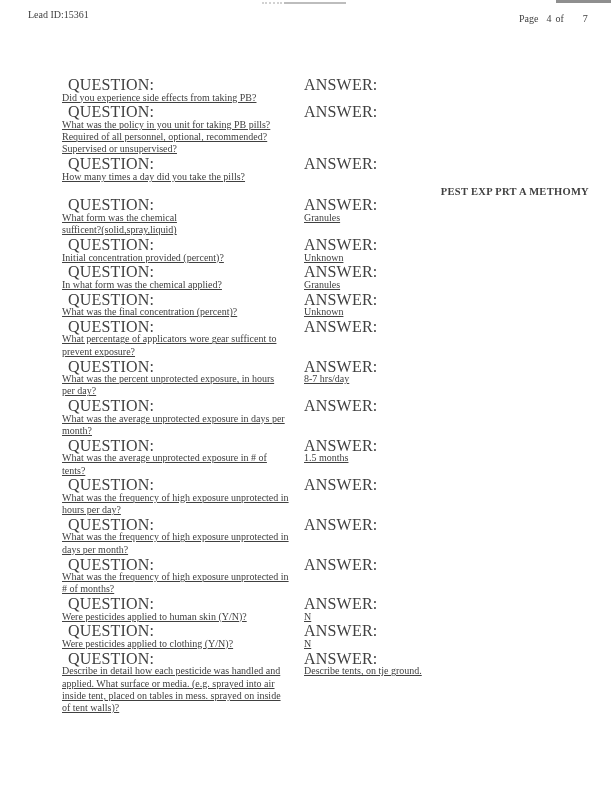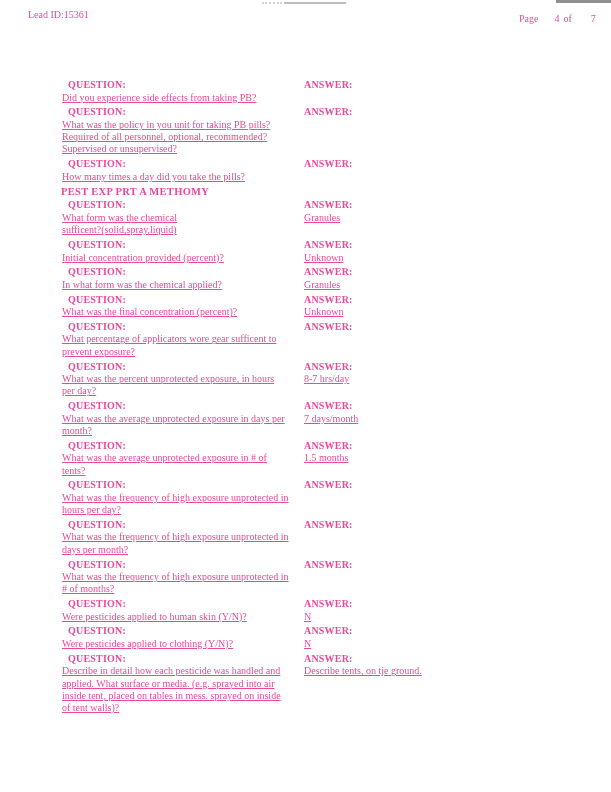--- a/index.html
+++ b/index.html
@@ -2,21 +2,21 @@
 <html><head>
 <meta charset="utf-8">
 <style>
   html, body { margin: 0; padding: 0; background: #e8e8e8; }
   .page {
     position: relative;
     width: 611px;
     height: 792px;
     background: #ffffff;
     font-family: "Liberation Serif", "DejaVu Serif", serif;
-    color: #ec4899;
+    color: #404040;
     overflow: hidden;
     margin: 0 auto;
   }
   
   .artifact-center-dots {
     position: absolute; left: 262px; top: 2px; width: 20px; height: 0;
     border-top: 2px dotted #d2d2d2;
   }
   .artifact-center-line {
     position: absolute; left: 284px; top: 2px; width: 62px; height: 2px;
@@ -27,52 +27,53 @@
     background: #8f8f8f;
   }
   .header-lead {
     position: absolute; left: 28px; top: 9px;
     font-size: 10px; line-height: 11px;
   }
   .header-page {
     position: absolute; left: 519px; top: 13px;
     font-size: 10px; line-height: 11px; white-space: nowrap;
   }
-  .header-page .pg-label { margin-right: 16px; }
+  .header-page .pg-label { margin-right: 8px; }
   .header-page .pg-num   { margin-right: 4px; }
   .header-page .pg-of    { margin-right: 19px; }
   .content {
     position: absolute; left: 61px; top: 79px; width: 528px;
   }
   .qa-block {
     display: grid;
     grid-template-columns: 243px 1fr;
     margin-bottom: 2.5px;
   }
   .q-label, .a-label {
-    font-weight: 700;
-    font-size: 10px;
+    font-weight: 400;
+    font-size: 16px;
     line-height: 12.5px;
     letter-spacing: 0.2px;
     white-space: nowrap;
   }
   .q-label { padding-left: 7px; }
   .q-text, .a-text {
     font-size: 10px;
     line-height: 12.3px;
     white-space: pre-line;
     text-decoration: underline;
   }
   .q-text { padding-left: 1px; }
   .section-header {
     font-weight: 700;
     font-size: 10.5px;
     line-height: 13px;
     letter-spacing: 0.3px;
     margin-bottom: 1px;
+    text-align: right;
   }
 </style>
 </head>
 <body>
 
 <div class="page">
 
   <div class="artifact-center-dots"></div>
   <div class="artifact-center-line"></div>
   <div class="artifact-right-line"></div>
@@ -153,21 +154,20 @@
       <div class="q-text">What was the percent unprotected exposure, in hours
 per day?</div>
       <div class="a-text">8-7 hrs/day</div>
     </div>
 
     <div class="qa-block">
       <div class="q-label">QUESTION:</div>
       <div class="a-label">ANSWER:</div>
       <div class="q-text">What was the average unprotected exposure in days per
 month?</div>
-      <div class="a-text">7 days/month</div>
     </div>
 
     <div class="qa-block">
       <div class="q-label">QUESTION:</div>
       <div class="a-label">ANSWER:</div>
       <div class="q-text">What was the average unprotected exposure in # of
 tents?</div>
       <div class="a-text">1.5 months</div>
     </div>
 

